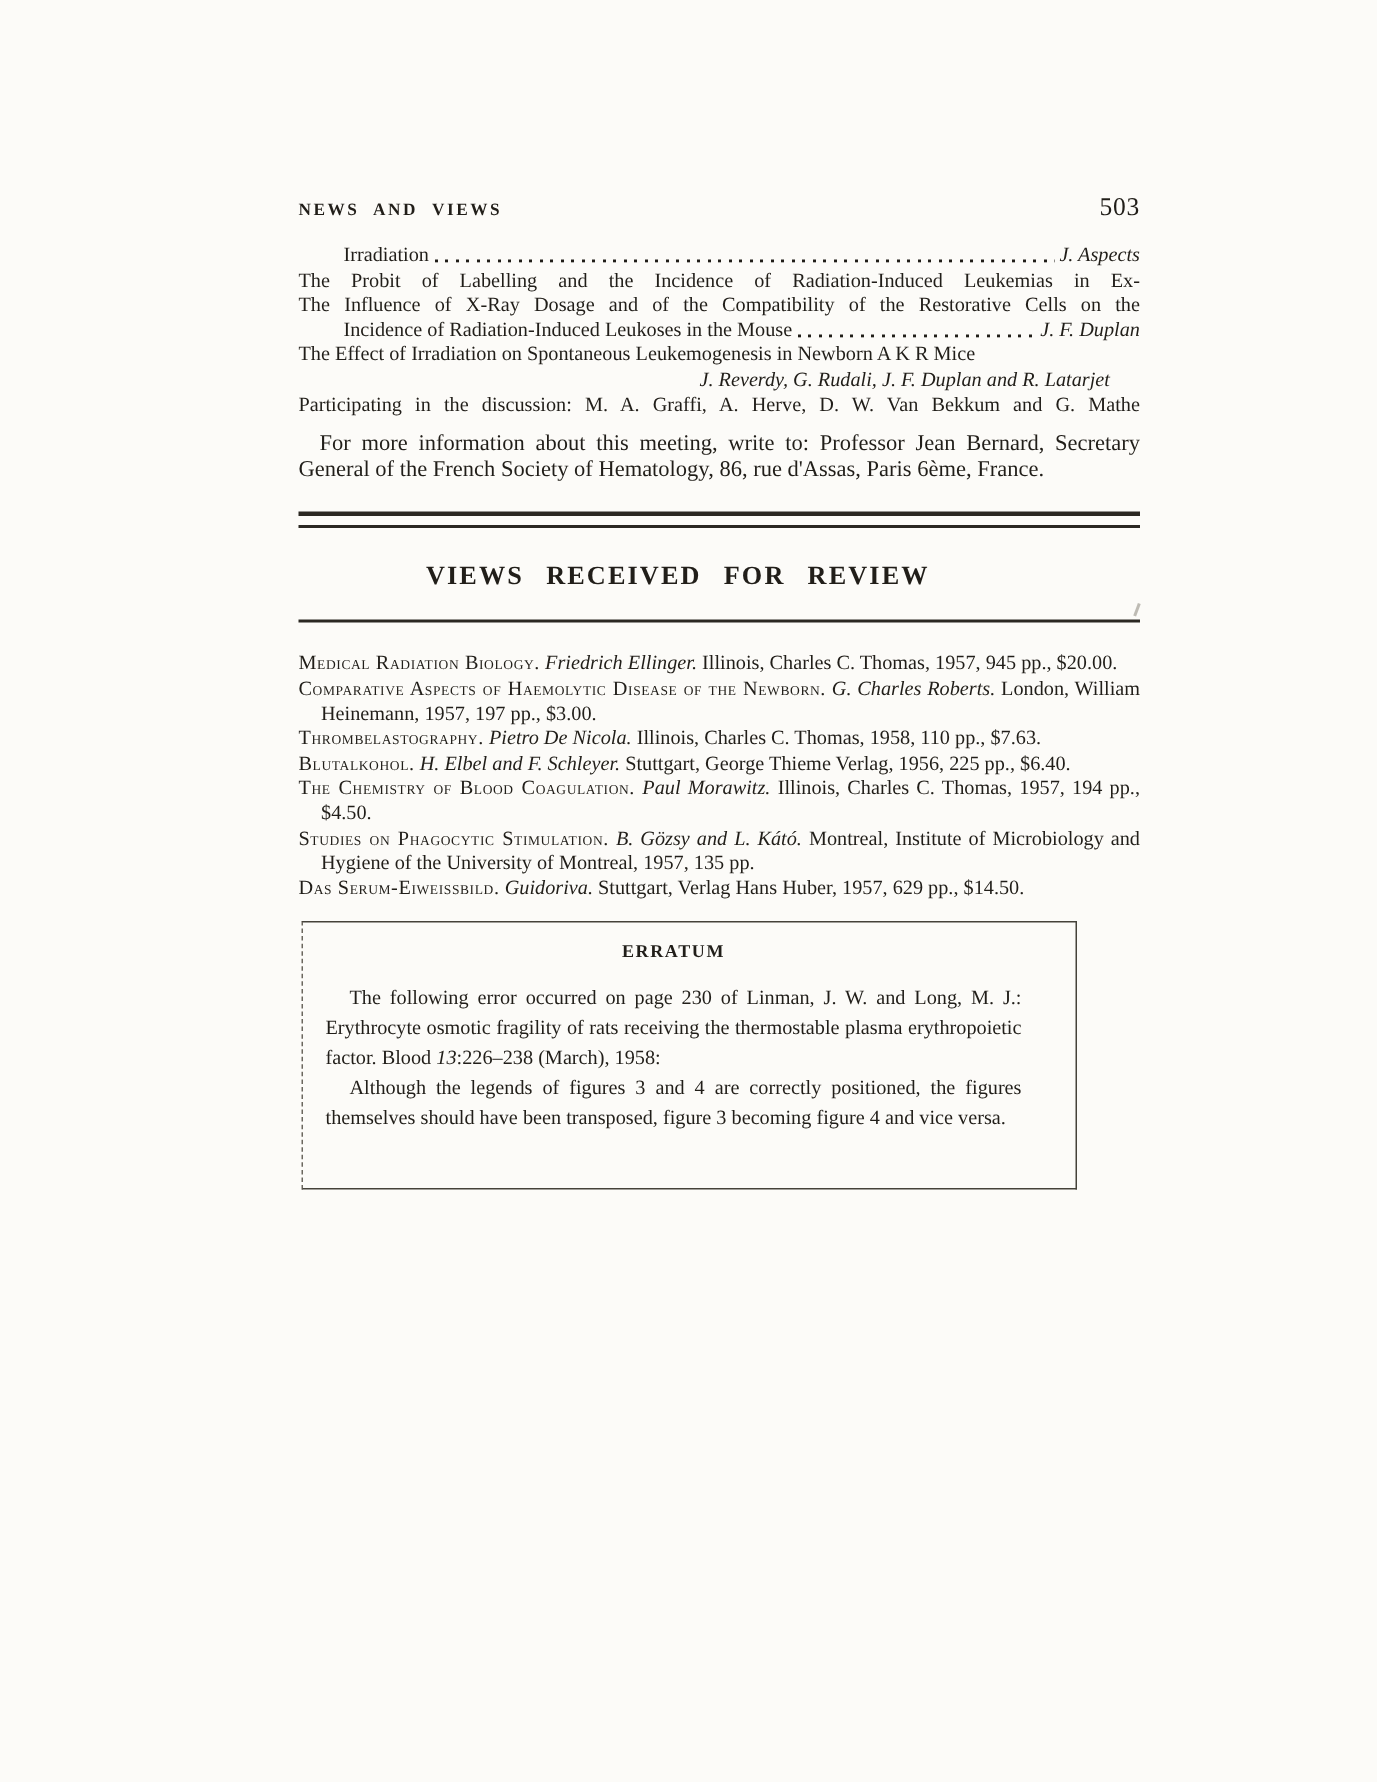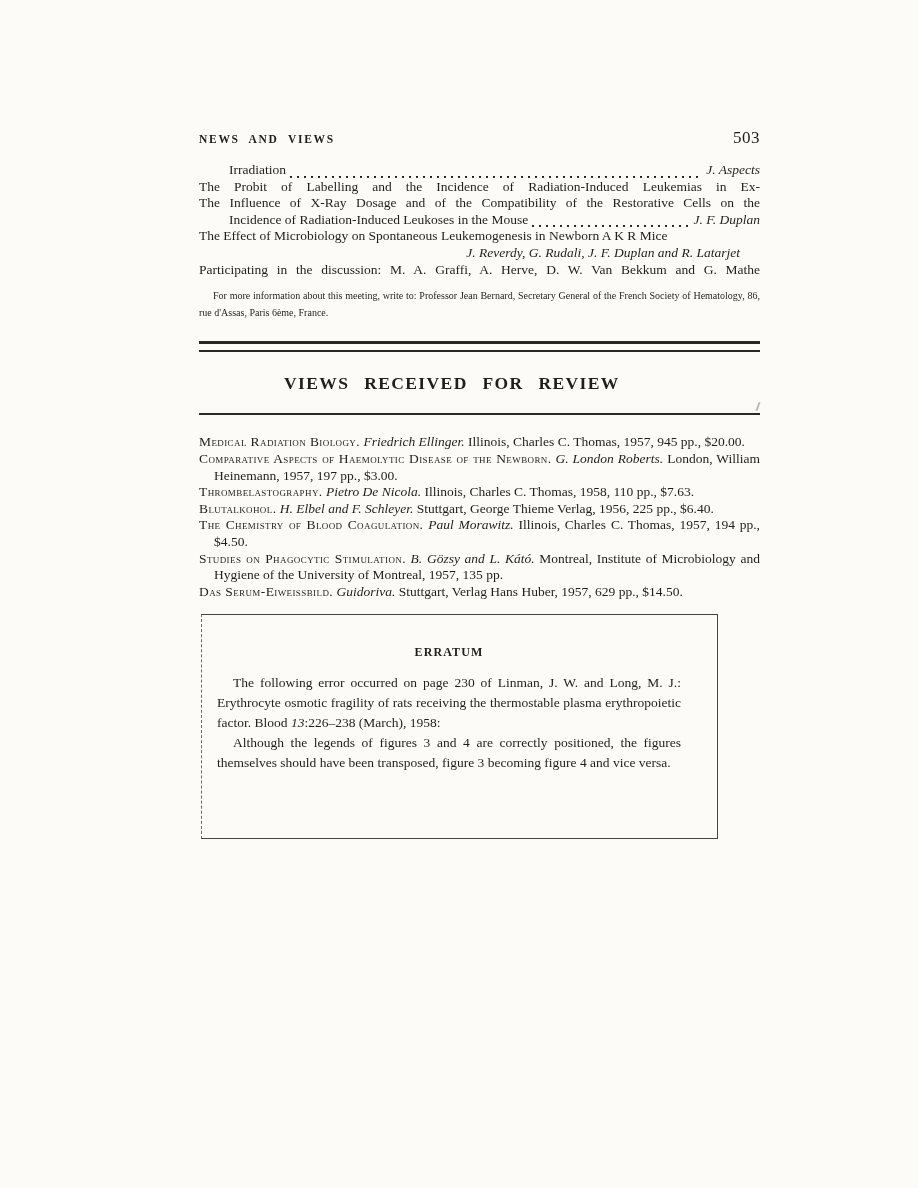--- a/index.html
+++ b/index.html
@@ -40,39 +40,39 @@
     font-size: 17px;
     letter-spacing: 0.5px;
   }
 
   
   .program {
     margin-top: 14px;
     font-size: 13.5px;
     line-height: 16.6px;
   }
-  .prow { display: flex; align-items: flex-end; }
+  .prow { display: flex; align-items: center; }
   .pindent { flex: 0 0 30px; }
   .leader {
     flex: 1 1 auto;
     height: 12px;
     margin: 0 3px 0 4px;
     background-image: repeating-linear-gradient(to right, #211e19 0, #211e19 1.7px, transparent 1.7px, transparent 7px);
     background-size: 100% 1.9px;
     background-position: left bottom 1px;
     background-repeat: no-repeat;
   }
   .auth { font-style: italic; white-space: nowrap; }
   .pfull { text-align: justify; text-align-last: justify; }
   .pplain { text-align: left; }
   .pright { text-align: right; font-style: italic; padding-right: 20px; }
 
   .note {
     margin: 10px 0 0 0;
-    font-size: 10px;
+    font-size: 15px;
     line-height: 16.8px;
     text-align: justify;
     text-indent: 14px;
   }
 
   
   .rule-double {
     margin-top: 19px;
     height: 6px;
     border-top: 3px solid #2b2822;
@@ -105,24 +105,24 @@
     text-indent: -15px;
   }
   .bt { font-variant: small-caps; letter-spacing: 0.4px; }
   .ba { font-style: italic; }
 
   
   .erratum {
     box-sizing: border-box;
     margin: 14px 0 0 2px;
     width: 517px;
-    height: 225px;
+    height: 179px;
     border: 1.4px solid #45423a;
     border-left: 1.3px dashed #6b675e;
-    padding: 30px 36px 0 15px;
+    padding: 12px 36px 0 15px;
   }
   .err-title {
     margin: 0 0 13px 0;
     text-align: center;
     font-weight: bold;
     font-size: 12px;
     letter-spacing: 1.1px;
   }
   .err-p {
     margin: 0;
@@ -166,42 +166,42 @@
         <span class="auth">J. Aspects</span>
       </div>
       <div class="pfull">The Probit of Labelling and the Incidence of Radiation-Induced Leukemias in Ex-</div>
       <div class="pfull">The Influence of X-Ray Dosage and of the Compatibility of the Restorative Cells on the</div>
       <div class="prow">
         <span class="pindent"></span>
         <span>Incidence of Radiation-Induced Leukoses in the Mouse</span>
         <span class="leader"></span>
         <span class="auth">J. F. Duplan</span>
       </div>
-      <div class="pplain">The Effect of Microbiology on Spontaneous Leukemogenesis in Newborn A K R Mice</div>
+      <div class="pplain">The Effect of Irradiation on Spontaneous Leukemogenesis in Newborn A K R Mice</div>
       <div class="pright">J. Reverdy, G. Rudali, J. F. Duplan and R. Latarjet</div>
       <div class="pfull">Participating in the discussion: M. A. Graffi, A. Herve, D. W. Van Bekkum and G. Mathe</div>
     </div>
 
     <p class="note">For more information about this meeting, write to: Professor Jean Bernard, Secretary General of the French Society of Hematology, 86, rue d'Assas, Paris 6ème, France.</p>
 
     <div class="rule-double"></div>
 
     <h1 class="books-title">VIEWS RECEIVED FOR REVIEW</h1>
 
     <div class="rule-single"></div>
 
     <div class="books">
       <p class="book">
         <span class="bt">Medical Radiation Biology.</span>
         <span class="ba">Friedrich Ellinger.</span>
         <span>Illinois, Charles C. Thomas, 1957, 945 pp., $20.00.</span>
       </p>
       <p class="book">
         <span class="bt">Comparative Aspects of Haemolytic Disease of the Newborn.</span>
-        <span class="ba">G. London Roberts.</span>
+        <span class="ba">G. Charles Roberts.</span>
         <span>London, William Heinemann, 1957, 197 pp., $3.00.</span>
       </p>
       <p class="book">
         <span class="bt">Thrombelastography.</span>
         <span class="ba">Pietro De Nicola.</span>
         <span>Illinois, Charles C. Thomas, 1958, 110 pp., $7.63.</span>
       </p>
       <p class="book">
         <span class="bt">Blutalkohol.</span>
         <span class="ba">H. Elbel and F. Schleyer.</span>

